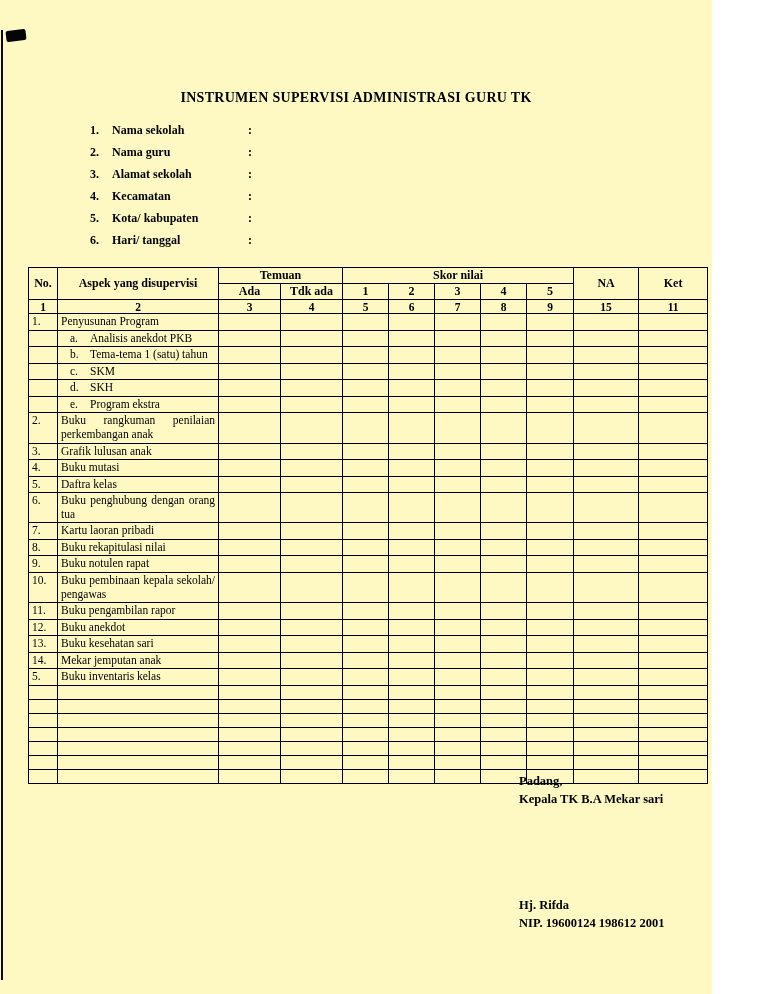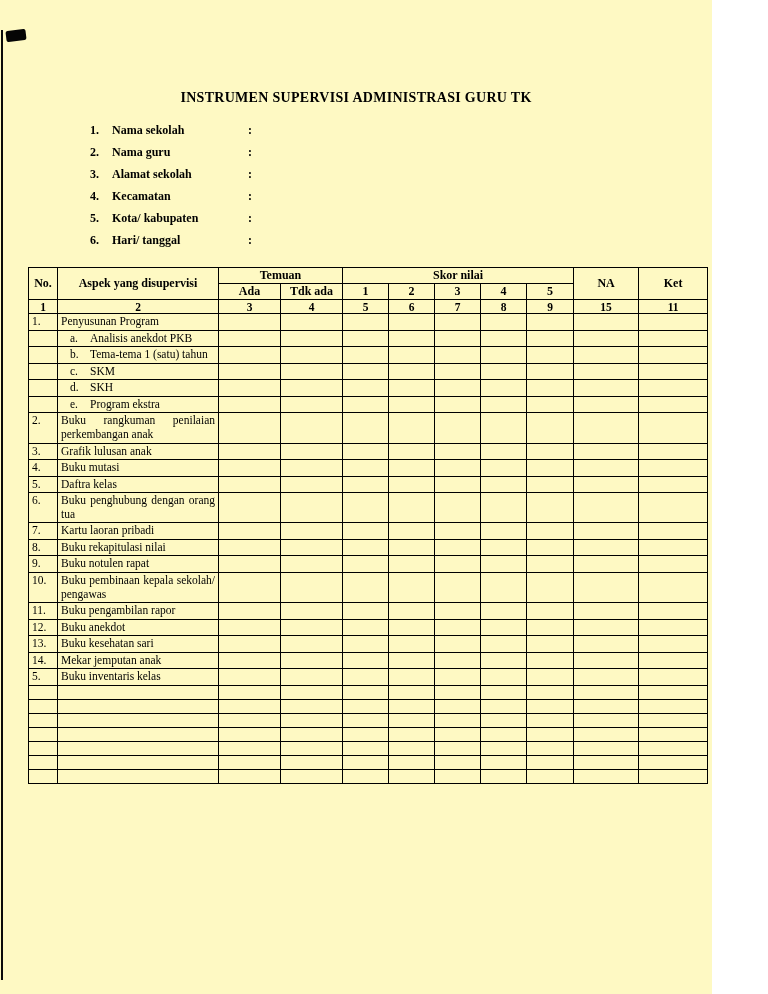--- a/index.html
+++ b/index.html
@@ -584,15 +584,23 @@
           <td></td>
           <td></td>
           <td></td>
           <td></td>
           <td></td>
           <td></td>
         </tr>
       </tbody>
   </table>
 
-
+  <div class="sig-top">
+    <div>Padang,</div>
+    <div>Kepala TK B.A Mekar sari</div>
+  </div>
+
+  <div class="sig-bottom">
+    <div>Hj. Rifda</div>
+    <div>NIP. 19600124 198612 2001</div>
+  </div>
 
 </div>
 
 </body></html>

